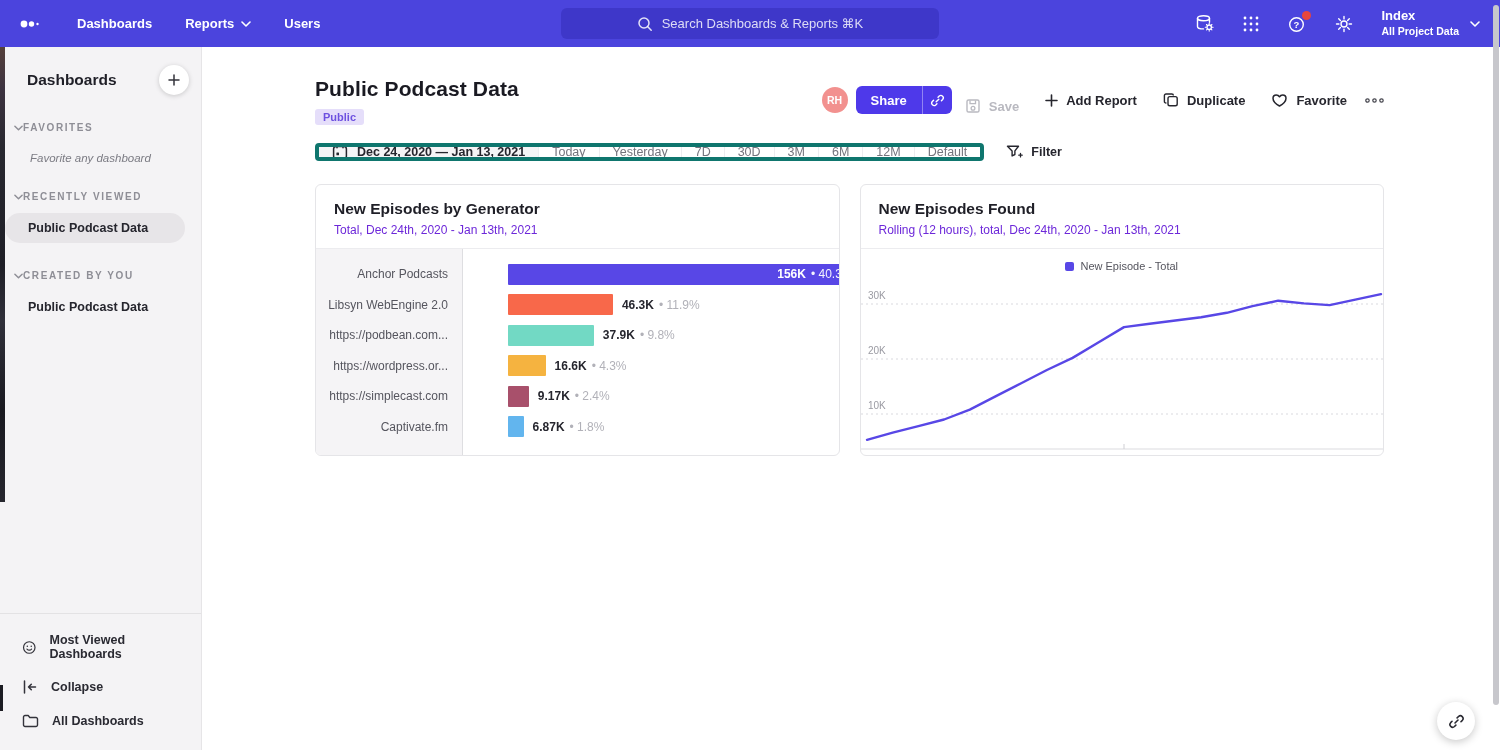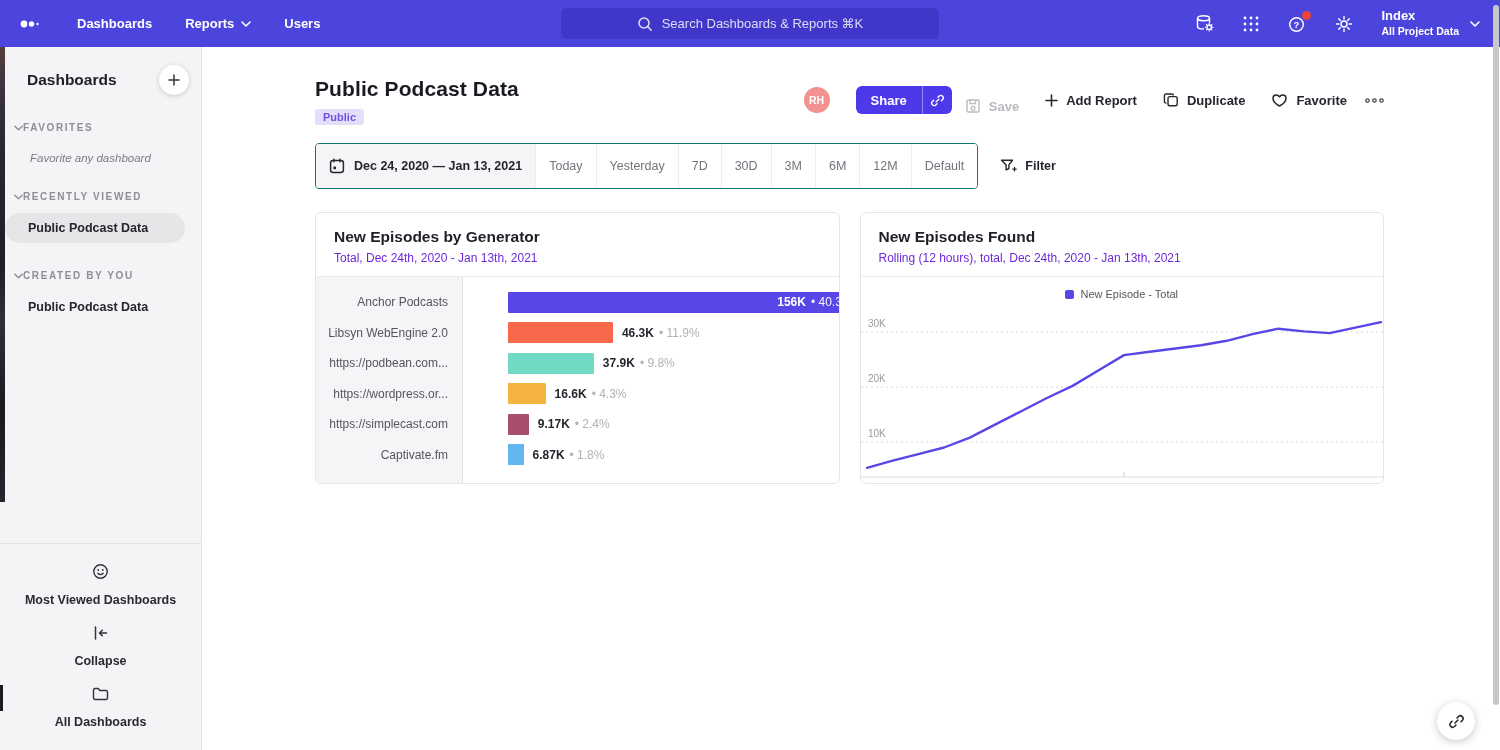--- a/index.html
+++ b/index.html
@@ -23,46 +23,46 @@
   
   .sidebar { width:202px; background:#f4f3f5; border-right:1px solid #e6e5e7; display:flex; flex-direction:column; position:relative; }
   .sb-head { display:flex; justify-content:space-between; align-items:center; padding:18px 12px 0 27px; }
   .sb-title { font-size:15.5px; font-weight:700; color:#1f1f27; }
   .add-btn { width:30px; height:30px; border-radius:50%; background:#fff; border:none; box-shadow:0 1px 5px rgba(0,0,0,.18); display:flex; align-items:center; justify-content:center; color:#33333b; cursor:pointer; }
   .sb-section-head { display:flex; align-items:center; padding:0 14px; color:#8e8e96; font-size:10px; font-weight:700; letter-spacing:1.6px; margin-top:27px; }
   .sb-empty { font-style:italic; color:#7b7b83; font-size:11.5px; margin:19px 0 0 30px; }
   .sb-item { font-size:12.5px; font-weight:600; color:#26262e; padding:8px 14px 8px 23px; margin:11px 16px 0 5px; border-radius:16px; }
   .sb-item.active { background:#e7e5e8; }
   .sb-footer { margin-top:auto; border-top:1px solid #e3e2e4; padding:10px 0 12px; }
-  .sb-foot-item { display:flex; align-items:center; gap:13px; padding:9px 22px; font-size:12.5px; font-weight:600; color:#2a2a32;flex-direction:column; }
+  .sb-foot-item { display:flex; align-items:center; gap:13px; padding:9px 22px; font-size:12.5px; font-weight:600; color:#2a2a32; }
   .sb-foot-item svg { color:#33333b; }
 
   .left-strip { position:absolute; left:0; top:47px; width:5px; height:455px; z-index:7;
     background:linear-gradient(180deg,#55403b 0%,#3d3340 9%,#282830 22%,#1e1e26 48%,#30303a 60%,#191920 80%,#26262e 100%); }
   .left-strip2 { position:absolute; left:0; top:685px; width:3px; height:26px; background:#1b1b22; z-index:7; }
 
   
   main { flex:1; background:#fff; }
   .content { width:1069px; margin-left:113px; }
   .page-head { display:flex; align-items:flex-start; margin-top:30px; }
   .page-title { font-size:21px; font-weight:700; color:#1a1a22; letter-spacing:.1px; }
   .badge { display:inline-block; margin-top:8px; background:#e5defa; color:#6e51e0; font-size:11px; font-weight:600; padding:2px 8px; border-radius:3px; }
   .actions { margin-left:auto; display:flex; align-items:center; margin-top:9px; }
   .avatar { width:26px; height:26px; border-radius:50%; background:#f2918f; color:#fff; font-size:10.5px; font-weight:700; display:flex; align-items:center; justify-content:center; }
-  .share-group { display:flex; height:28px; border-radius:6px; overflow:hidden; margin-left:26px; }
+  .share-group { display:flex; height:28px; border-radius:6px; overflow:hidden; margin-left:8px; }
   .share-main { background:#4e39ea; color:#fff; font-size:13px; font-weight:700; border:none; padding:0 15px; cursor:pointer; }
   .share-link { background:#4e39ea; color:#fff; border:none; border-left:1px solid rgba(255,255,255,.38); width:30px; display:flex; align-items:center; justify-content:center; cursor:pointer; }
   .act { display:flex; align-items:center; gap:8px; font-size:13px; font-weight:600; color:#26262e; background:none; border:none; cursor:pointer; font-family:inherit; }
   .act.disabled { color:#b9b9c0;margin-top:12px; }
   .act svg { flex:none; }
   .m13{margin-left:13px}.m26{margin-left:26px}.m18{margin-left:18px}
   .more-btn { color:#55555e; }
 
   .filter-row { display:flex; align-items:center; gap:22px; margin-top:18px; }
-  .toolbar { display:inline-flex; border:1px solid #0f766e; border-radius:4px; overflow:hidden; height:46px; background:#fff; }
+  .toolbar { display:inline-flex; border:4px solid #0f766e; border-radius:4px; overflow:hidden; height:18px; background:#fff; }
   .date-seg { display:flex; align-items:center; gap:9px; background:#f5f4f6; padding:0 13px; font-weight:700; font-size:12.5px; color:#26262e; cursor:pointer; }
   .preset { padding:0 13px; font-size:12.5px; color:#74747d; border-left:1px solid #ececef; background:#fff; display:flex; align-items:center; cursor:pointer; }
   .filter-btn { display:flex; align-items:center; gap:8px; font-size:12.5px; font-weight:700; color:#26262e; background:none; border:none; cursor:pointer; font-family:inherit; }
 
   
   .cards { display:flex; gap:20px; margin-top:23px; }
   .card { width:528px; height:272px; border:1px solid #e5e5e8; border-radius:6px; background:#fff; overflow:hidden; }
   .card-head { padding:15px 18px 11px; border-bottom:1px solid #ececef; }
   .card-title { font-size:15.5px; font-weight:700; color:#1f1f27; }
   .card-sub { font-size:12px; color:#6d28d9; margin-top:5px; }

